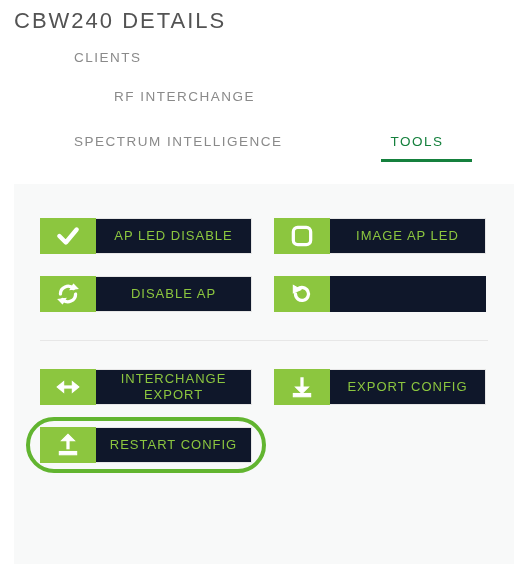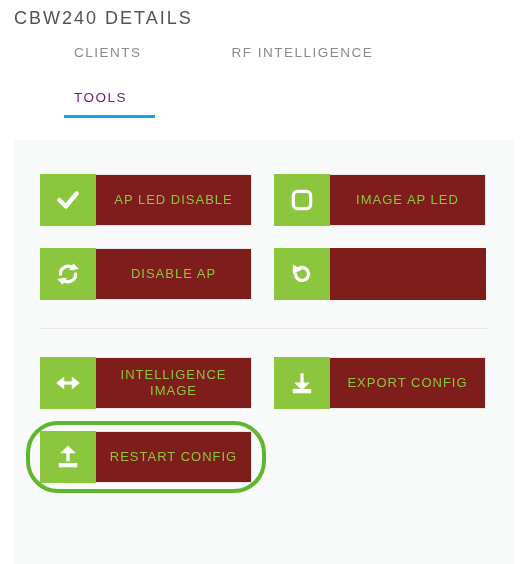--- a/index.html
+++ b/index.html
@@ -8,44 +8,45 @@
     background: #fff;
     width: 528px;
     height: 564px;
     overflow: hidden;
     color: #6d6d6d;
   }
   .page {
     padding: 8px 14px 0 14px;
   }
   .page-title {
-    font-size: 18px;
+    font-size: 22px;
     letter-spacing: 2px;
     color: #535353;
     margin-bottom: 6px;
     font-weight: 400;
   }
   .tabs {
     display: flex;
     flex-wrap: wrap;
-    gap: 12px;
+    gap: 4px;
     padding-left: 50px;
     margin-bottom: 14px;
+    flex-direction: column;
   }
   .tab {
     padding: 10px 28px 10px 10px;
     font-size: 13.5px;
     letter-spacing: 1.5px;
     color: #8a8a8a;
     cursor: pointer;
     white-space: nowrap;
   }
   .tab.active {
-    color: #701a75;
-    border-bottom: 3px solid #0ea5e9;
+    color: #15803d;
+    border-bottom: 3px solid #15803d;
   }
   .tab-row2 {
     display: flex;
     justify-content: flex-start;
     gap: 70px;
     padding-left: 50px;
     margin-top: -4px;
     margin-bottom: 22px;
   }
   .panel {
@@ -54,22 +55,22 @@
     min-height: 430px;
   }
   .button-grid {
     display: flex;
     flex-wrap: wrap;
     gap: 22px 22px;
   }
   .action-btn {
     display: flex;
     width: 212px;
-    height: 52px;
-    background: #7f1d1d;
+    height: 36px;
+    background: #0f172a;
     cursor: pointer;
     align-items: stretch;
   }
   .action-icon {
     width: 56px;
     background: #8cc63f;
     display: flex;
     align-items: center;
     justify-content: center;
     flex-shrink: 0;
@@ -120,23 +121,24 @@
   }
 </style>
 </head>
 <body>
 
 <div class="page">
   <div class="page-title">CBW240 DETAILS</div>
 
   <div class="tabs">
     <div class="tab">CLIENTS</div>
-    <div class="tab" style="margin-left:40px">RF INTELLIGENCE</div>
+    <div class="tab" style="margin-left:40px">RF INTERCHANGE</div>
   </div>
   <div class="tab-row2">
+    <div class="tab">SPECTRUM INTELLIGENCE</div>
     <div class="tab active">TOOLS</div>
   </div>
 
   <div class="panel">
 
     <div class="button-grid">
 
       <div class="action-btn">
         <div class="action-icon">
           <svg viewBox="0 0 24 24">
@@ -184,21 +186,21 @@
 
       <div class="btn-wrap">
         <div class="action-btn">
           <div class="action-icon">
             <svg viewBox="0 0 24 24">
               <line x1="4" y1="12" x2="20" y2="12" stroke-width="3"></line>
               <polygon points="2,12 8,7 8,17"></polygon>
               <polygon points="22,12 16,7 16,17"></polygon>
             </svg>
           </div>
-          <div class="action-label">INTELLIGENCE IMAGE</div>
+          <div class="action-label">INTERCHANGE EXPORT</div>
         </div>
       </div>
 
       <div class="btn-wrap">
         <div class="action-btn">
           <div class="action-icon">
             <svg viewBox="0 0 24 24">
               <line x1="12" y1="3" x2="12" y2="14" stroke-width="3"></line>
               <polygon points="6,12 18,12 12,18"></polygon>
               <rect x="4" y="18" width="16" height="3"></rect>

